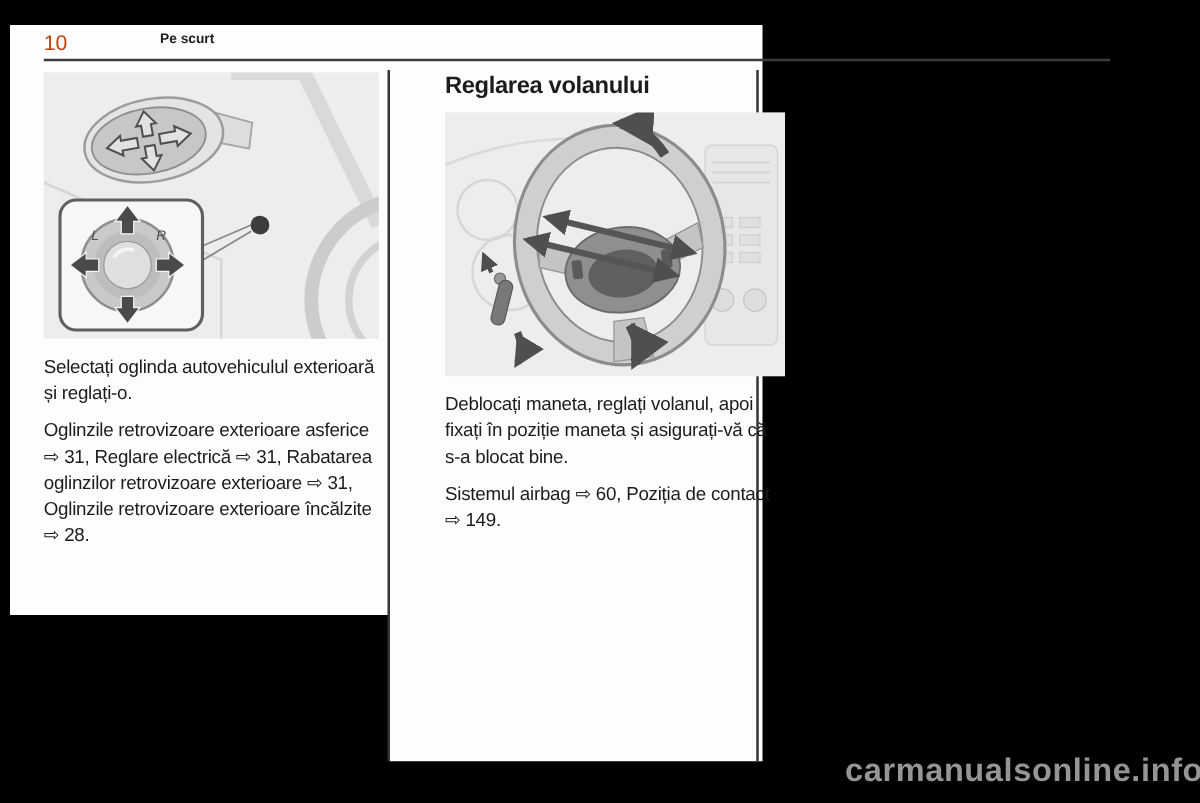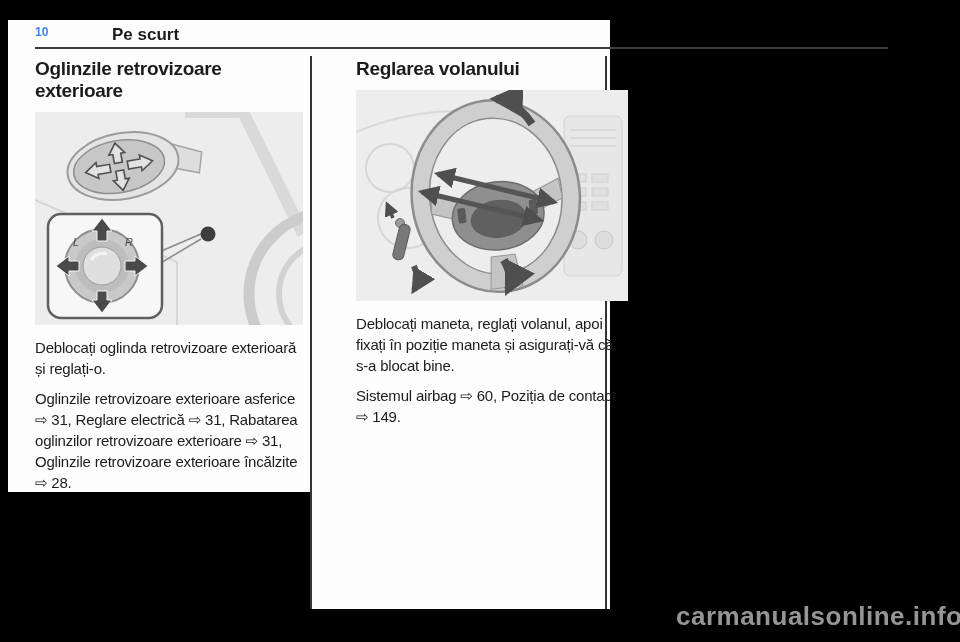--- a/index.html
+++ b/index.html
@@ -5,22 +5,22 @@
   html,body{margin:0;padding:0;}
   body{
     width:960px;height:642px;position:relative;overflow:hidden;
     background:#000;
     font-family:"Liberation Sans", sans-serif;
     -webkit-font-smoothing:antialiased;
   }
   .paper{position:absolute;background:#fdfdfd;}
   .paper-left{left:8px;top:20px;width:304px;height:472px;}
   .paper-mid{left:312px;top:20px;width:298px;height:589px;}
-  .hdr-num{position:absolute;left:35px;top:25px;font-size:12px;font-weight:700;color:#3b82f6;}
-  .hdr-title{position:absolute;left:112px;top:25px;font-size:17px;font-weight:700;color:#1d1d1d;}
+  .hdr-num{position:absolute;left:35px;top:25px;font-size:17px;font-weight:400;color:#c2410c;}
+  .hdr-title{position:absolute;left:128px;top:25px;font-size:11px;font-weight:700;color:#1d1d1d;}
   .hdr-rule{position:absolute;left:35px;top:47px;width:853px;height:2px;background:#3c3c3c;}
   .vdiv{position:absolute;top:56px;width:2px;height:553px;background:#343434;}
   .vdiv-1{left:310px;}
   .vdiv-2{left:605px;}
   .col{position:absolute;top:58px;color:#1c1c1c;}
   .col-left{left:35px;width:268px;}
   .col-mid{left:322px;width:272px;margin-left:34px;}
   .col h2{font-size:19px;line-height:22px;font-weight:700;margin:0 0 10px;letter-spacing:-0.3px;}
   .fig{display:block;margin:0 0 12px;background:#ededed;}
   .col p{font-size:15px;font-weight:400;line-height:21px;margin:0 0 9px;letter-spacing:-0.2px;}
@@ -38,21 +38,20 @@
   <div class="paper paper-mid"></div>
 
   <div class="hdr-num">10</div>
   <div class="hdr-title">Pe scurt</div>
   <div class="hdr-rule"></div>
 
   <div class="vdiv vdiv-1"></div>
   <div class="vdiv vdiv-2"></div>
 
   <div class="col col-left">
-    <h2>Oglinzile retrovizoare exterioare</h2>
 
     <svg class="fig" width="268" height="213" viewBox="0 0 268 213">
       <rect x="0" y="0" width="268" height="213" fill="#ededed"></rect>
 
       <path d="M150,0 L208,0 L268,122" stroke="#d9d9d9" stroke-width="12" fill="none"></path>
       <path d="M0,88 L142,150 L142,213" stroke="#d6d6d6" stroke-width="2" fill="none"></path>
       <circle cx="296" cy="182" r="82" stroke="#cccccc" stroke-width="11" fill="none"></circle>
       <circle cx="296" cy="182" r="52" stroke="#d2d2d2" stroke-width="6" fill="none"></circle>
 
       <g transform="rotate(-10 88 54)">
@@ -81,21 +80,21 @@
           <path d="M67,106 l-10,13 h5 v10 h10 v-10 h5 z"></path>
           <path d="M67,201 l-10,-13 h5 v-9 h10 v9 h5 z"></path>
           <path d="M21,154 l13,-10 v5 h10 v10 h-10 v5 z"></path>
           <path d="M113,154 l-13,-10 v5 h-10 v10 h10 v5 z"></path>
         </g>
         <text x="38" y="134" font-family="Liberation Sans, sans-serif" font-size="11" font-style="italic" fill="#4f4f4f">L</text>
         <text x="90" y="134" font-family="Liberation Sans, sans-serif" font-size="11" font-style="italic" fill="#4f4f4f">R</text>
       </g>
     </svg>
 
-    <p>Deblocați oglinda retrovizoare exterioară și reglați-o.</p>
+    <p>Selectați oglinda autovehiculul exterioară și reglați-o.</p>
     <p>Oglinzile retrovizoare exterioare asferice ⇨ 31, Reglare electrică ⇨ 31, Rabatarea oglinzilor retrovizoare exterioare ⇨ 31, Oglinzile retrovizoare exterioare încălzite ⇨ 28.</p>
   </div>
 
   <div class="col col-mid">
     <h2>Reglarea volanului</h2>
 
     <svg class="fig" width="272" height="211" viewBox="0 0 272 211">
       <defs>
         <marker id="ah" viewBox="0 0 10 10" refX="8" refY="5" markerWidth="4.2" markerHeight="4.2" orient="auto-start-reverse">
           <path d="M0,0 L10,5 L0,10 z" fill="#4f4f4f"></path>

